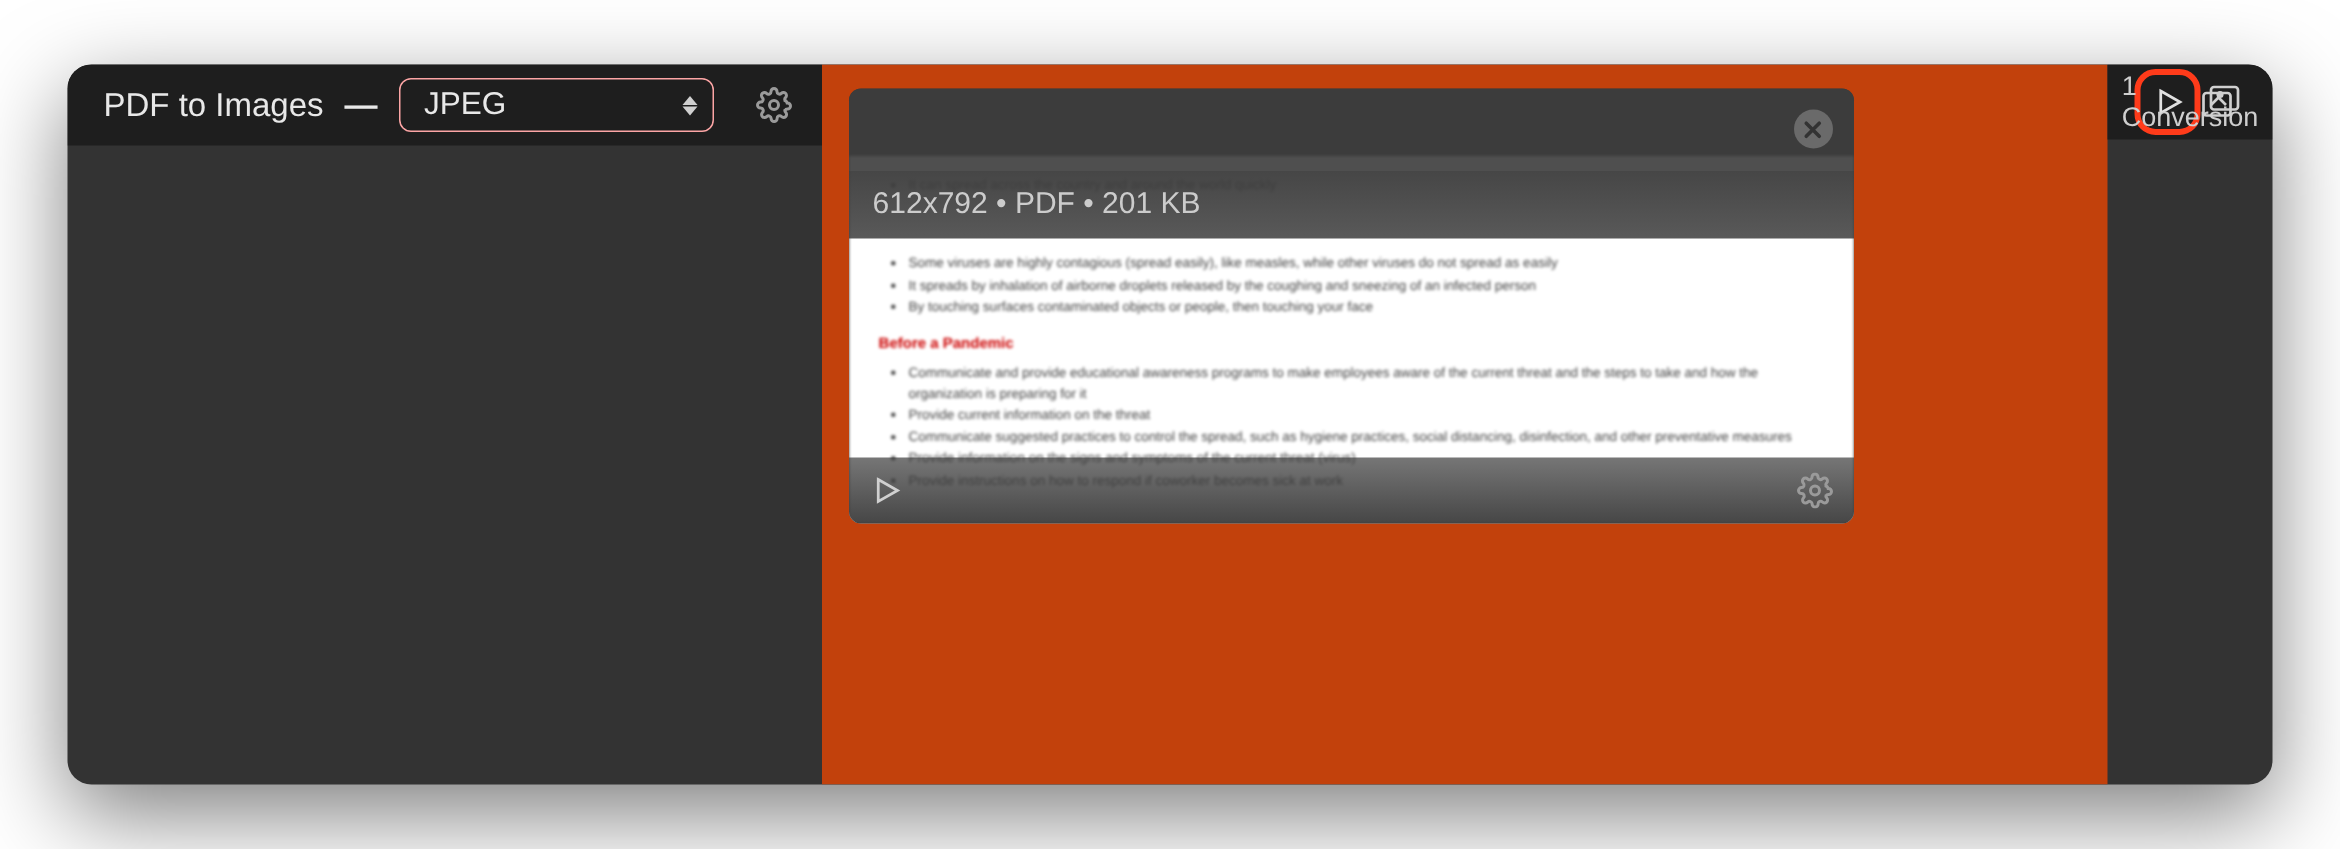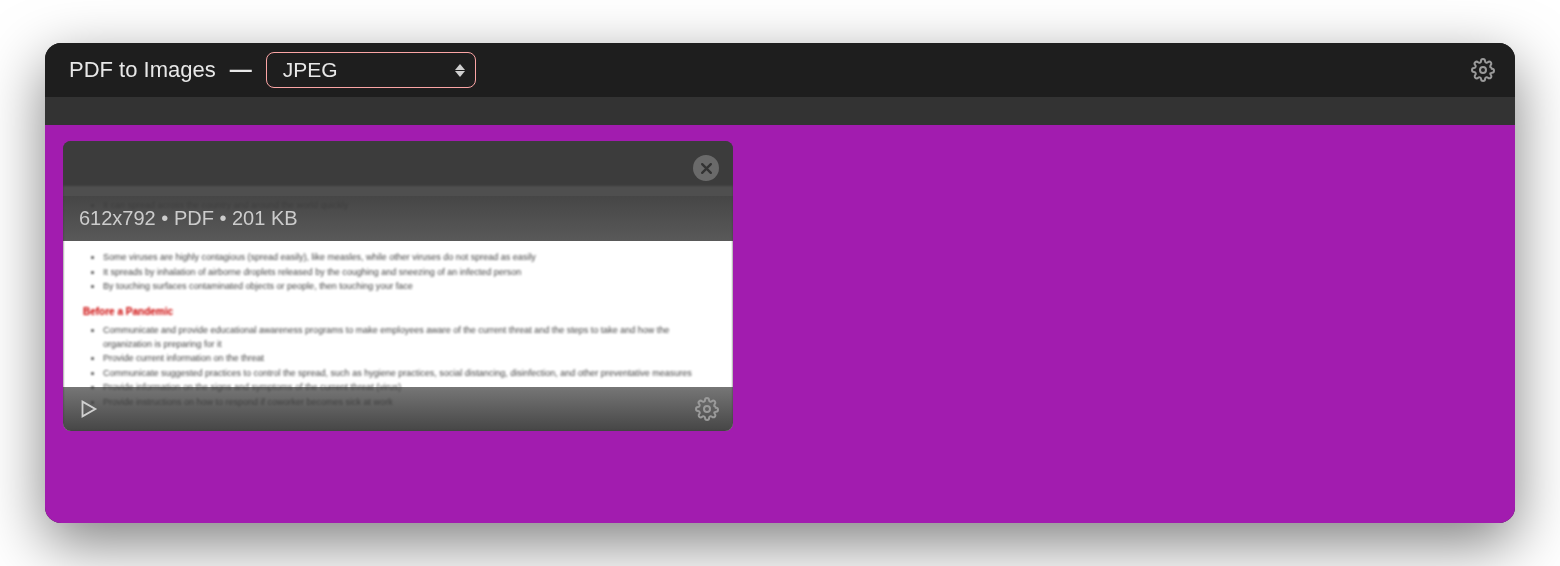--- a/index.html
+++ b/index.html
@@ -18,24 +18,23 @@
     justify-content: center;
   }
   
   .app-window {
     width: 1470px;
     height: 480px;
     background: #333333;
     border-radius: 16px;
     box-shadow: 0 20px 60px rgba(0,0,0,0.5);
     display: flex;
-    flex-direction: column;
+    flex-direction: row;
     overflow: hidden;
     position: relative;
-    gap: 28px;
   }
   
   .header-bar {
     height: 54px;
     background: #1e1e1e;
     display: flex;
     align-items: center;
     padding: 0 20px 0 24px;
     gap: 14px;
   }
@@ -79,21 +78,21 @@
     border-left: 5px solid transparent;
     border-right: 5px solid transparent;
   }
   .chev-up { border-bottom: 6px solid #d0d0d0; }
   .chev-down { border-top: 6px solid #d0d0d0; }
   
   .header-spacer { flex: 1; }
   
   .main-content {
     flex: 1;
-    background: #a21caf;
+    background: #c2410c;
     padding: 16px 18px;
     overflow: hidden;
   }
   
   .file-card {
     width: 670px;
     height: 290px;
     background: #3c3c3c;
     border-radius: 8px;
     position: relative;
@@ -307,14 +306,33 @@
           <svg class="gear-svg" viewBox="0 0 24 24" fill="none" stroke="#9a9a9a" stroke-width="2">
             <circle cx="12" cy="12" r="3"></circle>
             <path d="M19.4 15a1.65 1.65 0 0 0 .33 1.82l.06.06a2 2 0 1 1-2.83 2.83l-.06-.06a1.65 1.65 0 0 0-1.82-.33 1.65 1.65 0 0 0-1 1.51V21a2 2 0 1 1-4 0v-.09A1.65 1.65 0 0 0 9 19.4a1.65 1.65 0 0 0-1.82.33l-.06.06a2 2 0 1 1-2.83-2.83l.06-.06a1.65 1.65 0 0 0 .33-1.82 1.65 1.65 0 0 0-1.51-1H3a2 2 0 1 1 0-4h.09A1.65 1.65 0 0 0 4.6 9a1.65 1.65 0 0 0-.33-1.82l-.06-.06a2 2 0 1 1 2.83-2.83l.06.06a1.65 1.65 0 0 0 1.82.33H9a1.65 1.65 0 0 0 1-1.51V3a2 2 0 1 1 4 0v.09a1.65 1.65 0 0 0 1 1.51 1.65 1.65 0 0 0 1.82-.33l.06-.06a2 2 0 1 1 2.83 2.83l-.06.06a1.65 1.65 0 0 0-.33 1.82V9c.36.15.68.38.93.67.25.29.43.63.51 1H21a2 2 0 1 1 0 4h-.09a1.65 1.65 0 0 0-1.51 1z"></path>
           </svg>
         </div>
       </div>
 
     </div>
   </div>
 
+  <div class="footer-bar">
+    <div class="footer-play">
+      <div class="play-highlight"></div>
+      <svg class="play-svg" viewBox="0 0 24 24" fill="none" stroke="#e0e0e0" stroke-width="2">
+        <polygon points="6,4 20,12 6,20"></polygon>
+      </svg>
+    </div>
+    <div class="footer-status">
+      <span>1</span> <span>Conversion</span>
+    </div>
+    <div class="footer-right icon-btn">
+      <svg class="images-svg" viewBox="0 0 28 24" fill="none" stroke="#d0d0d0" stroke-width="1.8">
+        <rect x="2" y="6" width="18" height="15" rx="2"></rect>
+        <rect x="7" y="2" width="18" height="15" rx="2"></rect>
+        <circle cx="13" cy="7" r="1.5" fill="#d0d0d0"></circle>
+        <path d="M7 14 L12 9 L17 14"></path>
+      </svg>
+    </div>
+  </div>
 
 </div>
 
 </body></html>

